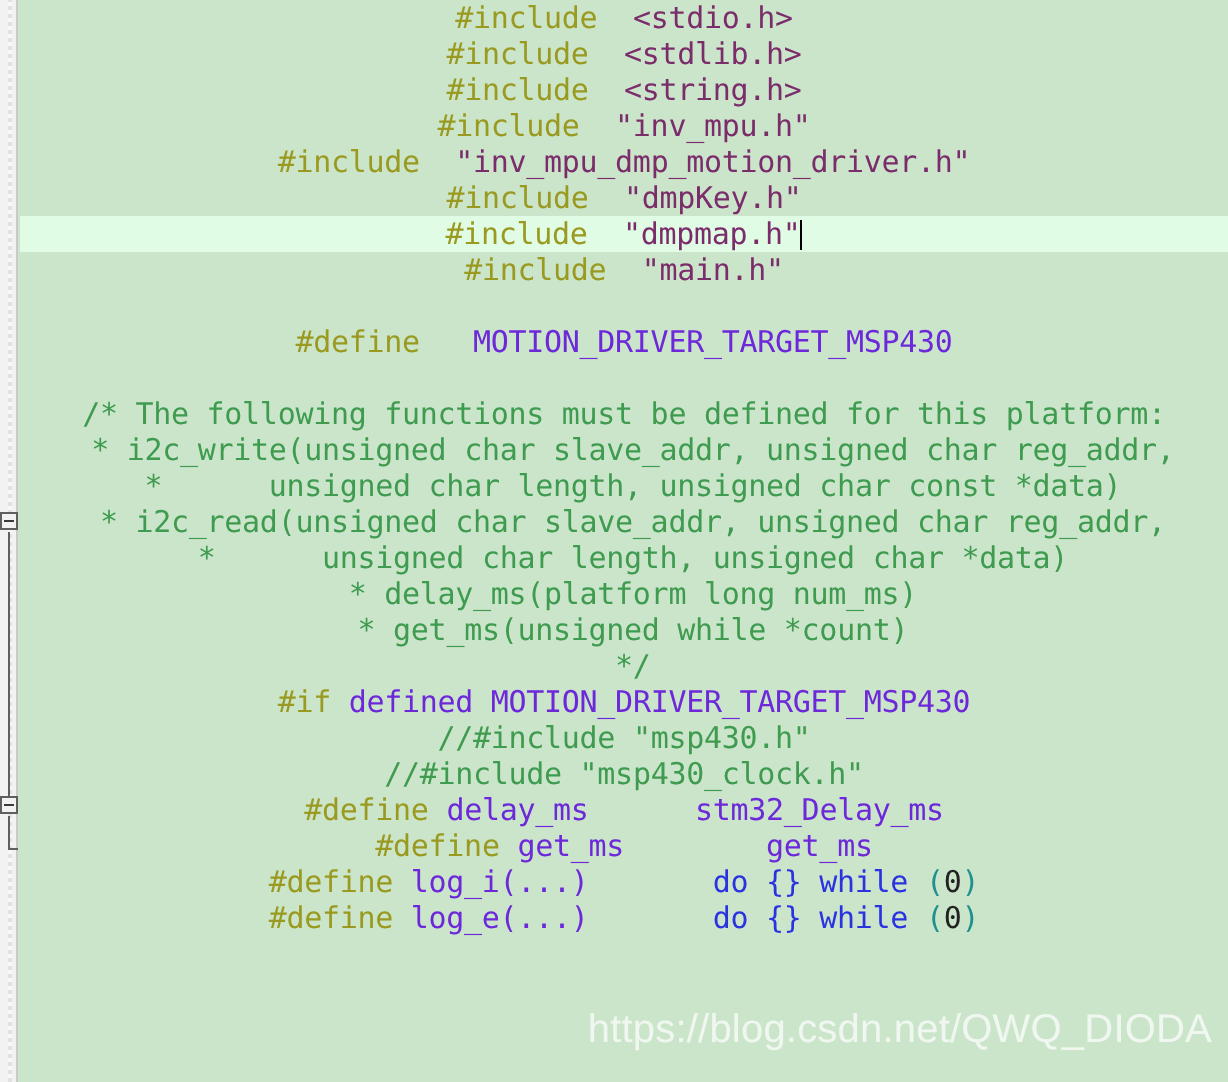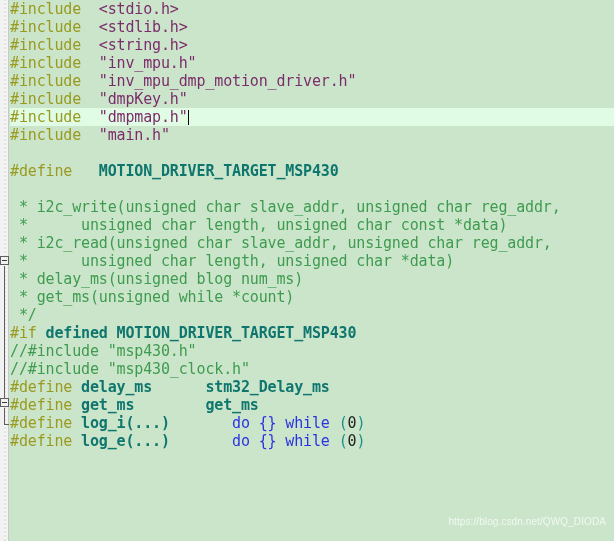--- a/index.html
+++ b/index.html
@@ -84,61 +84,62 @@
   }
 
   
   #code {
     position: absolute;
     left: 10px;
     top: 0;
     right: 0;
     height: 541px;
     z-index: 1;
+    text-align: center;
   }
   .line {
     position: relative;
     height: 18px;
     line-height: 18px;
     font-size: 15px;
     white-space: pre;
     letter-spacing: -0.15px;
     color: #222222;
   }
   .line.cur {
     background: #e0fce4;
     width: 604px;
   }
   .line.blank { height: 18px; }
 
   
   .pp      { color: #9a9a20; }           
   .inc     { color: #7b2d6b; }           
   .cmt     { color: #3f9b4f; }           
-  .id      { color: #0f766e; font-weight: bold; }           
+  .id      { color: #6d28d9; }           
   .kw      { color: #2b32e0; }           
   .punct   { color: #1f8f8f; }           
   .num     { color: #222222; }
 
   .caret {
     display: inline-block;
     width: 1px;
     height: 15px;
     background: #000;
     vertical-align: -3px;
     margin-left: 0px;
   }
 
   
   #watermark {
     position: absolute;
     right: 8px;
     bottom: 14px;
     font-family: "Liberation Sans", sans-serif;
-    font-size: 10px;
+    font-size: 20px;
     color: #ffffff;
     opacity: 0.72;
     z-index: 5;
     pointer-events: none;
     letter-spacing: 0.1px;
   }
 </style>
 </head>
 <body>
 
@@ -166,25 +167,26 @@
       <div class="line"><span class="pp">#include</span><span class="id">  </span><span class="inc">&lt;stdlib.h&gt;</span></div>
       <div class="line"><span class="pp">#include</span><span class="id">  </span><span class="inc">&lt;string.h&gt;</span></div>
       <div class="line"><span class="pp">#include</span><span class="id">  </span><span class="inc">"inv_mpu.h"</span></div>
       <div class="line"><span class="pp">#include</span><span class="id">  </span><span class="inc">"inv_mpu_dmp_motion_driver.h"</span></div>
       <div class="line"><span class="pp">#include</span><span class="id">  </span><span class="inc">"dmpKey.h"</span></div>
       <div class="line cur"><span class="pp">#include</span><span class="id">  </span><span class="inc">"dmpmap.h"</span><span class="caret"></span></div>
       <div class="line"><span class="pp">#include</span><span class="id">  </span><span class="inc">"main.h"</span></div>
       <div class="line blank">&nbsp;</div>
       <div class="line"><span class="pp">#define</span><span class="id">   MOTION_DRIVER_TARGET_MSP430</span></div>
       <div class="line blank">&nbsp;</div>
+      <div class="line"><span class="cmt">/* The following functions must be defined for this platform:</span></div>
       <div class="line"><span class="cmt"> * i2c_write(unsigned char slave_addr, unsigned char reg_addr,</span></div>
       <div class="line"><span class="cmt"> *      unsigned char length, unsigned char const *data)</span></div>
       <div class="line"><span class="cmt"> * i2c_read(unsigned char slave_addr, unsigned char reg_addr,</span></div>
       <div class="line"><span class="cmt"> *      unsigned char length, unsigned char *data)</span></div>
-      <div class="line"><span class="cmt"> * delay_ms(unsigned blog num_ms)</span></div>
+      <div class="line"><span class="cmt"> * delay_ms(platform long num_ms)</span></div>
       <div class="line"><span class="cmt"> * get_ms(unsigned while *count)</span></div>
       <div class="line"><span class="cmt"> */</span></div>
       <div class="line"><span class="pp">#if</span><span class="id"> defined MOTION_DRIVER_TARGET_MSP430</span></div>
       <div class="line"><span class="cmt">//#include "msp430.h"</span></div>
       <div class="line"><span class="cmt">//#include "msp430_clock.h"</span></div>
       <div class="line"><span class="pp">#define</span><span class="id"> delay_ms      stm32_Delay_ms</span></div>
       <div class="line"><span class="pp">#define</span><span class="id"> get_ms        get_ms</span></div>
       <div class="line"><span class="pp">#define</span><span class="id"> log_i(...)       </span><span class="kw">do {} while</span><span class="id"> </span><span class="punct">(</span><span class="num">0</span><span class="punct">)</span></div>
       <div class="line"><span class="pp">#define</span><span class="id"> log_e(...)       </span><span class="kw">do {} while</span><span class="id"> </span><span class="punct">(</span><span class="num">0</span><span class="punct">)</span></div>
     </div>

